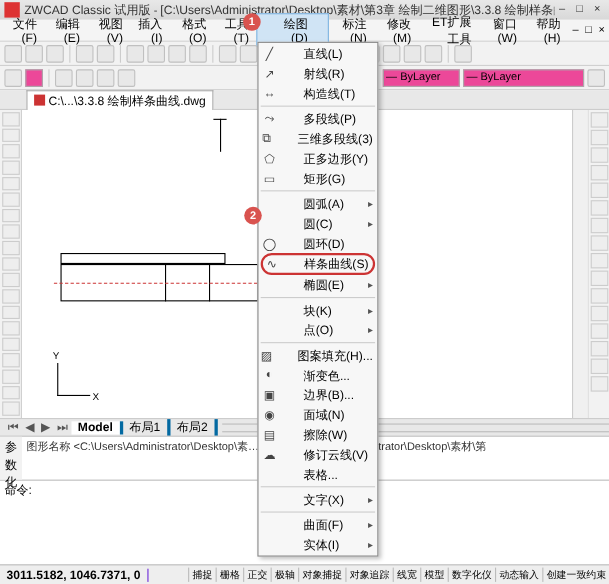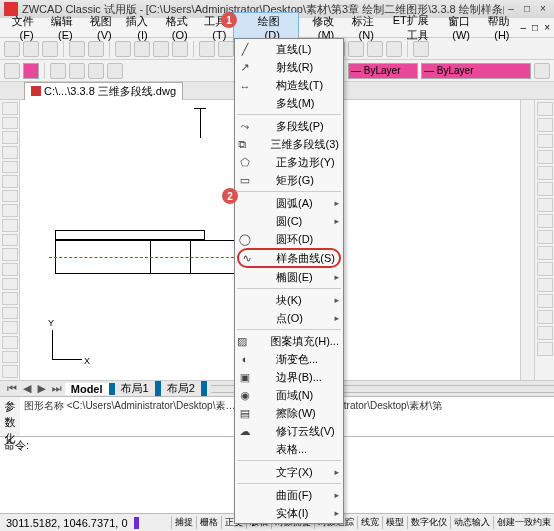--- a/index.html
+++ b/index.html
@@ -43,32 +43,32 @@
 
 .drawing { position:absolute; left:35px; top:130px; }
 .drawing .rect { position:absolute; border:1px solid #000; }
 .drawing .redline { position:absolute; border-top:1px dashed #c33; }
 .drawing .vline { position:absolute; border-left:1px solid #000; }
 .topmark { position:absolute; left:180px; top:8px; width:1px; height:30px; background:#000;}
 .topmark2 { position:absolute; left:174px; top:8px; width:12px; height:1px; background:#000;}
 
 .model-tabs { height:16px; background:#e8e8e8; border-top:1px solid #ccc; display:flex; align-items:center; font-size:10px; padding-left:4px; gap:0;}
 .model-tabs .nav { padding:0 3px; cursor:pointer; color:#555;}
-.model-tabs .tab { padding:0 6px; border-right:6px solid #0369a1; cursor:pointer;}
+.model-tabs .tab { padding:0 6px; border-right:3px solid #0369a1; cursor:pointer;}
 .model-tabs .tab.active { background:#fff; font-weight:bold;}
 .model-tabs .bar { flex:1; height:8px; border-top:1px solid #bbb; border-bottom:1px solid #bbb; margin-left:4px;}
 
 .bottom-panel { height:40px; border-top:1px solid #bbb; display:flex; }
 .bottom-panel .side { width:20px; background:#f2f2f2; display:flex; flex-direction:column; font-size:9px; align-items:center; gap:1px; padding-top:2px;}
 .bottom-panel .content { flex:1; padding:2px 4px; font-size:10px; color:#333; overflow:hidden; white-space:nowrap;}
 .cmd-line { height:18px; border-top:1px solid #bbb; display:flex; align-items:center; padding:0 4px; font-size:10px; gap:4px; background:#fff;}
 .cmd-line input { flex:1; border:none; outline:none; font-size:10px; }
 
 .status-bar { position:absolute; left:0; bottom:0; width:100%; height:18px; background:#eee; border-top:1px solid #bbb; display:flex; align-items:center; font-size:10px; }
-.status-bar .coords { padding:0 6px; border-right:5px solid #6d28d9; }
+.status-bar .coords { padding:0 6px; border-right:1px solid #6d28d9;font-weight:bold; }
 .status-bar .flex { flex:1; }
 .status-bar .modes { display:flex; }
 .status-bar .mode { padding:0 3px; border-left:1px solid #bbb; cursor:pointer; white-space:nowrap; font-size:9px;}
 
 
 .dropdown { position:absolute; left:234px; top:38px; width:110px; background:#f7f7f7; border:1px solid #888; box-shadow:2px 2px 4px rgba(0,0,0,.25); z-index:50; padding:1px 0;}
 .dropdown .row { display:flex; align-items:center; height:18px; padding:0 4px 0 2px; gap:4px; cursor:pointer; position:relative;}
 .dropdown .row.highlight { border:2px solid #c33; border-radius:10px; margin:0 2px; height:20px;}
 .dropdown .ico { width:16px; text-align:center; font-size:11px; color:#444; }
 .dropdown .lbl { flex:1; font-size:11px; white-space:nowrap;margin-left:19px;}
@@ -97,22 +97,22 @@
 </div>
 
 <div class="menu-bar">
   <span class="item">文件(F)</span>
   <span class="item">编辑(E)</span>
   <span class="item">视图(V)</span>
   <span class="item">插入(I)</span>
   <span class="item">格式(O)</span>
   <span class="item">工具(T)</span>
   <span class="item active">绘图(D)</span>
+  <span class="item">标注(N)</span>
   <span class="item">修改(M)</span>
-  <span class="item">标注(N)</span>
   <span class="item">ET扩展工具</span>
   <span class="item">窗口(W)</span>
   <span class="item">帮助(H)</span>
   <span class="flex"></span>
   <span class="mini">
     <span>–</span>
     <span>□</span>
     <span>×</span>
   </span>
 </div>
@@ -156,21 +156,21 @@
   <span class="tb-btn"></span>
   <span style="flex:1"></span>
   <span class="layer-combo med">— ByLayer</span>
   <span class="layer-combo long">— ByLayer</span>
   <span class="tb-btn"></span>
 </div>
 
 <div class="doc-tab">
   <span class="tab">
     <span class="ico"></span>
-    <span>C:\...\3.3.8 三维多段线.dwg</span>
+    <span>C:\...\3.3.8 绘制样条曲线.dwg</span>
   </span>
 </div>
 
 <div class="workspace">
   <div class="left-toolbar">
     <span class="side-btn"></span>
     <span class="side-btn"></span>
     <span class="side-btn"></span>
     <span class="side-btn"></span>
     <span class="side-btn"></span>
@@ -276,24 +276,20 @@
       <span class="lbl">直线(L)</span>
     </div>
     <div class="row">
       <span class="ico">↗</span>
       <span class="lbl">射线(R)</span>
     </div>
     <div class="row">
       <span class="ico">↔</span>
       <span class="lbl">构造线(T)</span>
     </div>
-    <div class="row">
-      <span class="ico"></span>
-      <span class="lbl">多线(M)</span>
-    </div>
     <div class="sep"></div>
     <div class="row">
       <span class="ico">⤳</span>
       <span class="lbl">多段线(P)</span>
     </div>
     <div class="row">
       <span class="ico">⧉</span>
       <span class="lbl">三维多段线(3)</span>
     </div>
     <div class="row">

